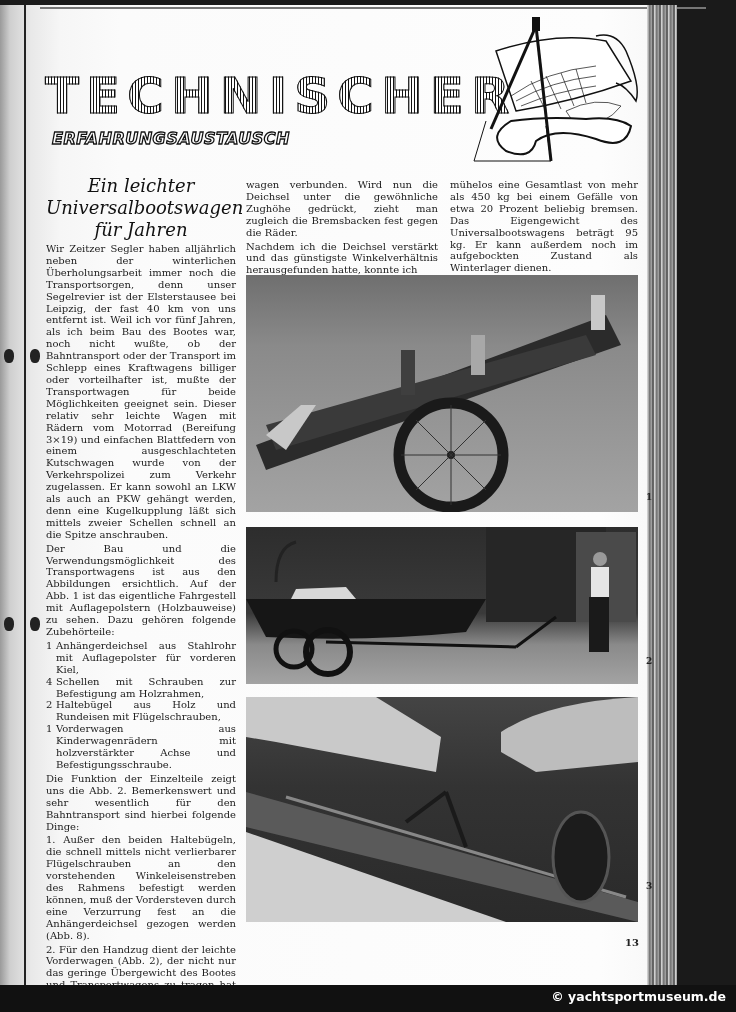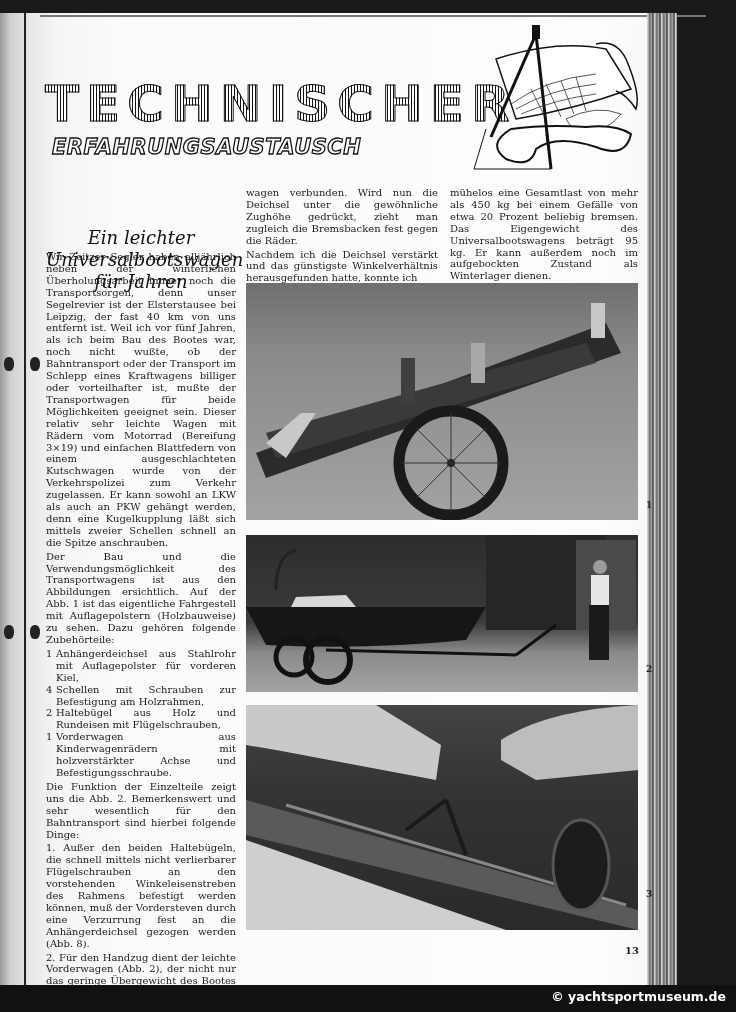--- a/index.html
+++ b/index.html
@@ -1,27 +1,27 @@
 <!DOCTYPE html>
 <html><head>
 <meta charset="utf-8">
 <style>
   html, body { margin:0; padding:0; }
   body { width:736px; height:1012px; position:relative; overflow:hidden; background:#1a1a1a; font-family:"DejaVu Serif", serif; }
-  .page { position:absolute; left:0; top:13px; width:677px; height:985px; background:linear-gradient(to right,#9a9a9a 0px,#cfcfcf 10px,#e8e8e8 30px,#f6f6f6 60px,#fbfbfb 120px,#fdfdfd 600px,#f4f4f4 700px); }
+  .page { position:absolute; left:0; top:5px; width:677px; height:985px; background:linear-gradient(to right,#9a9a9a 0px,#cfcfcf 10px,#e8e8e8 30px,#f6f6f6 60px,#fbfbfb 120px,#fdfdfd 600px,#f4f4f4 700px); }
   .gutter-line { position:absolute; left:24px; top:0; width:2px; height:985px; background:#222; }
   .binding-hole { position:absolute; width:10px; height:14px; background:#222; border-radius:45%; }
   .book-edge { position:absolute; right:0; top:0; width:30px; height:985px; background:repeating-linear-gradient(to right,#e0e0e0 0px,#9a9a9a 2px,#555 3px,#bbb 4px,#444 6px,#888 7px); }
   .top-edge { position:absolute; left:40px; top:2px; width:666px; height:2px; background:#777; }
 
   .masthead { position:absolute; left:45px; top:66px; font-family:"DejaVu Sans", sans-serif; font-weight:900; font-size:50px; letter-spacing:7px; color:transparent; background:repeating-linear-gradient(to right,#111 0px,#111 1.5px,#fff 1.5px,#fff 3px); -webkit-background-clip:text; background-clip:text; line-height:50px; -webkit-text-stroke:1px #111; }
-  .submast { position:absolute; left:52px; top:122px; font-family:"DejaVu Sans", sans-serif; font-weight:900; font-style:italic; font-size:21px; letter-spacing:0.5px; color:#fff; -webkit-text-stroke:1.3px #111; line-height:24px; }
+  .submast { position:absolute; left:52px; top:122px; font-family:"DejaVu Sans", sans-serif; font-weight:900; font-style:italic; font-size:16px; letter-spacing:0.5px; color:#fff; -webkit-text-stroke:1.3px #111; line-height:24px; }
   .illustration { position:absolute; left:456px; top:6px; width:196px; height:152px; }
 
-  .headline { position:absolute; left:46px; top:170px; width:190px; text-align:center; font-family:"DejaVu Serif", serif; font-style:italic; font-size:18px; line-height:22px; color:#111;margin-top:44px; }
+  .headline { position:absolute; left:46px; top:170px; width:190px; text-align:center; font-family:"DejaVu Serif", serif; font-style:italic; font-size:18px; line-height:22px; color:#111; }
 
   .col { position:absolute; font-family:"DejaVu Serif", serif; font-size:10px; line-height:11.9px; color:#1b1b1b; text-align:justify; }
   .col p { margin:0 0 2px 0; text-indent:0; }
   .col1 { left:46px; top:238px; width:190px; }
   .col2 { left:246px; top:174px; width:192px; }
   .col3 { left:450px; top:174px; width:188px; }
   .list { margin:0 0 2px 0; padding:0; list-style:none; }
   .list li { position:relative; padding-left:10px; text-indent:0; }
   .list li .qty { position:absolute; left:0; top:0; }
   .author { text-align:right; letter-spacing:2.5px; font-weight:bold; margin-top:1px; }

